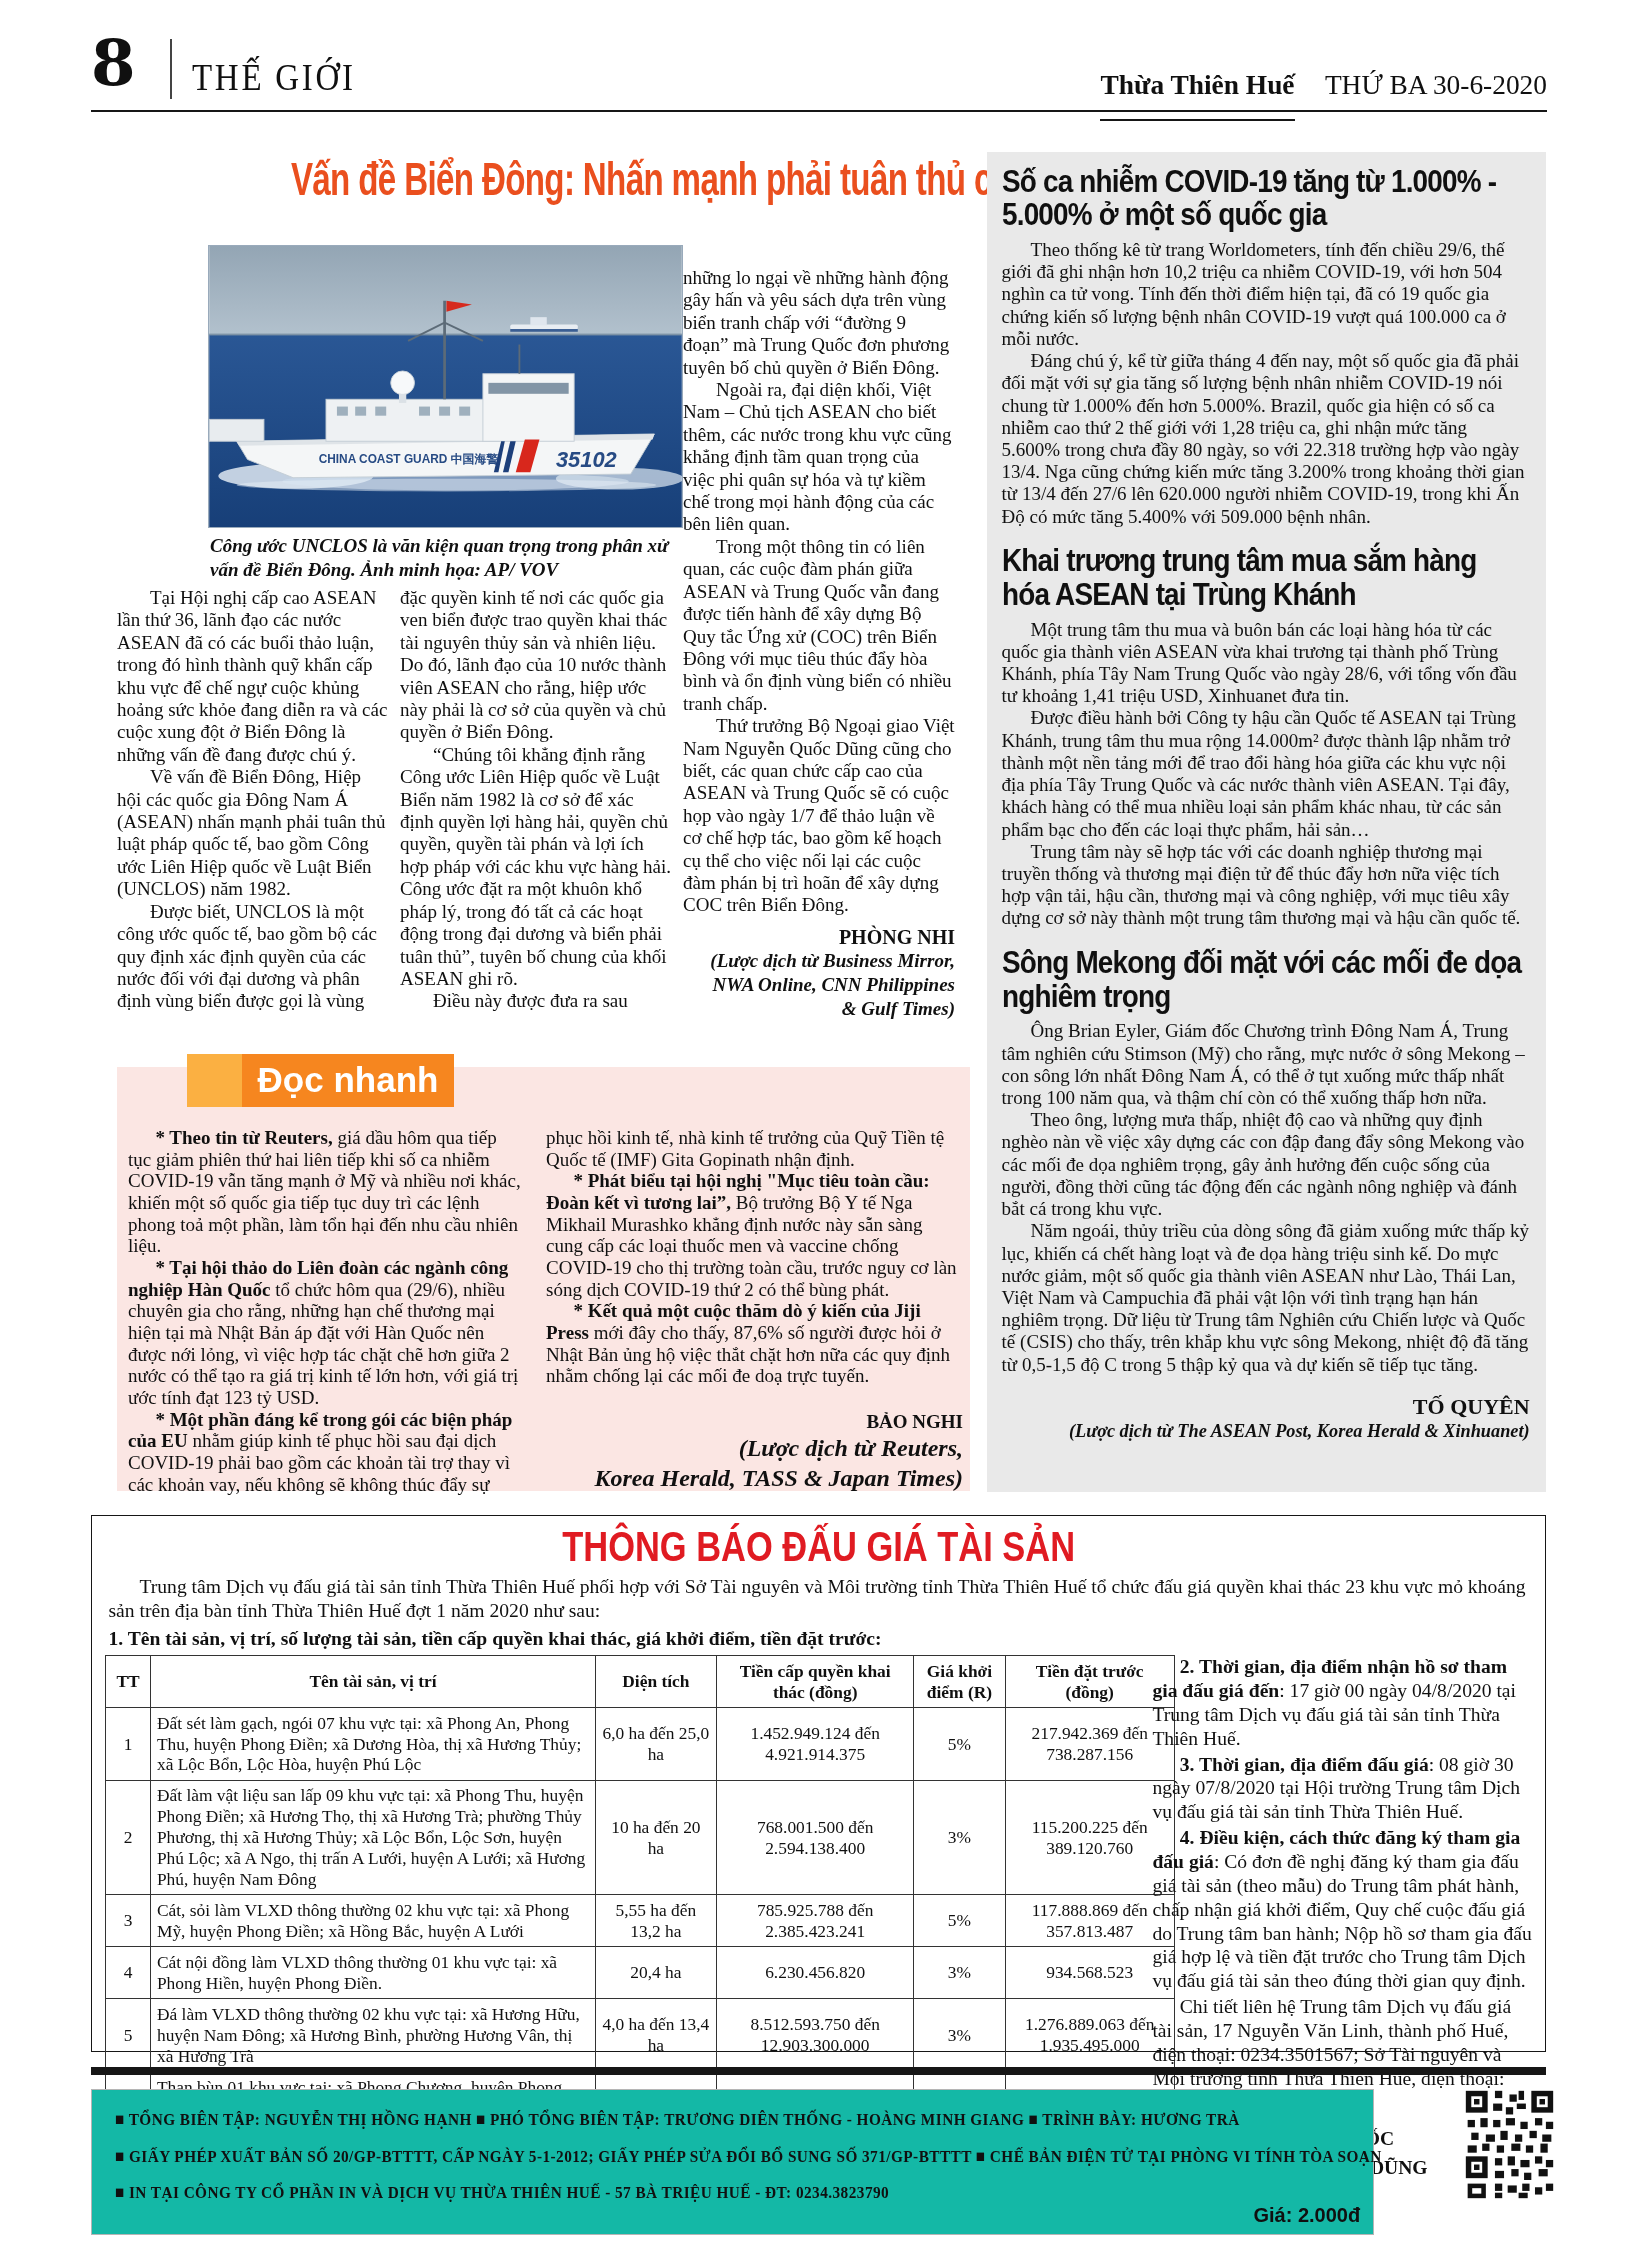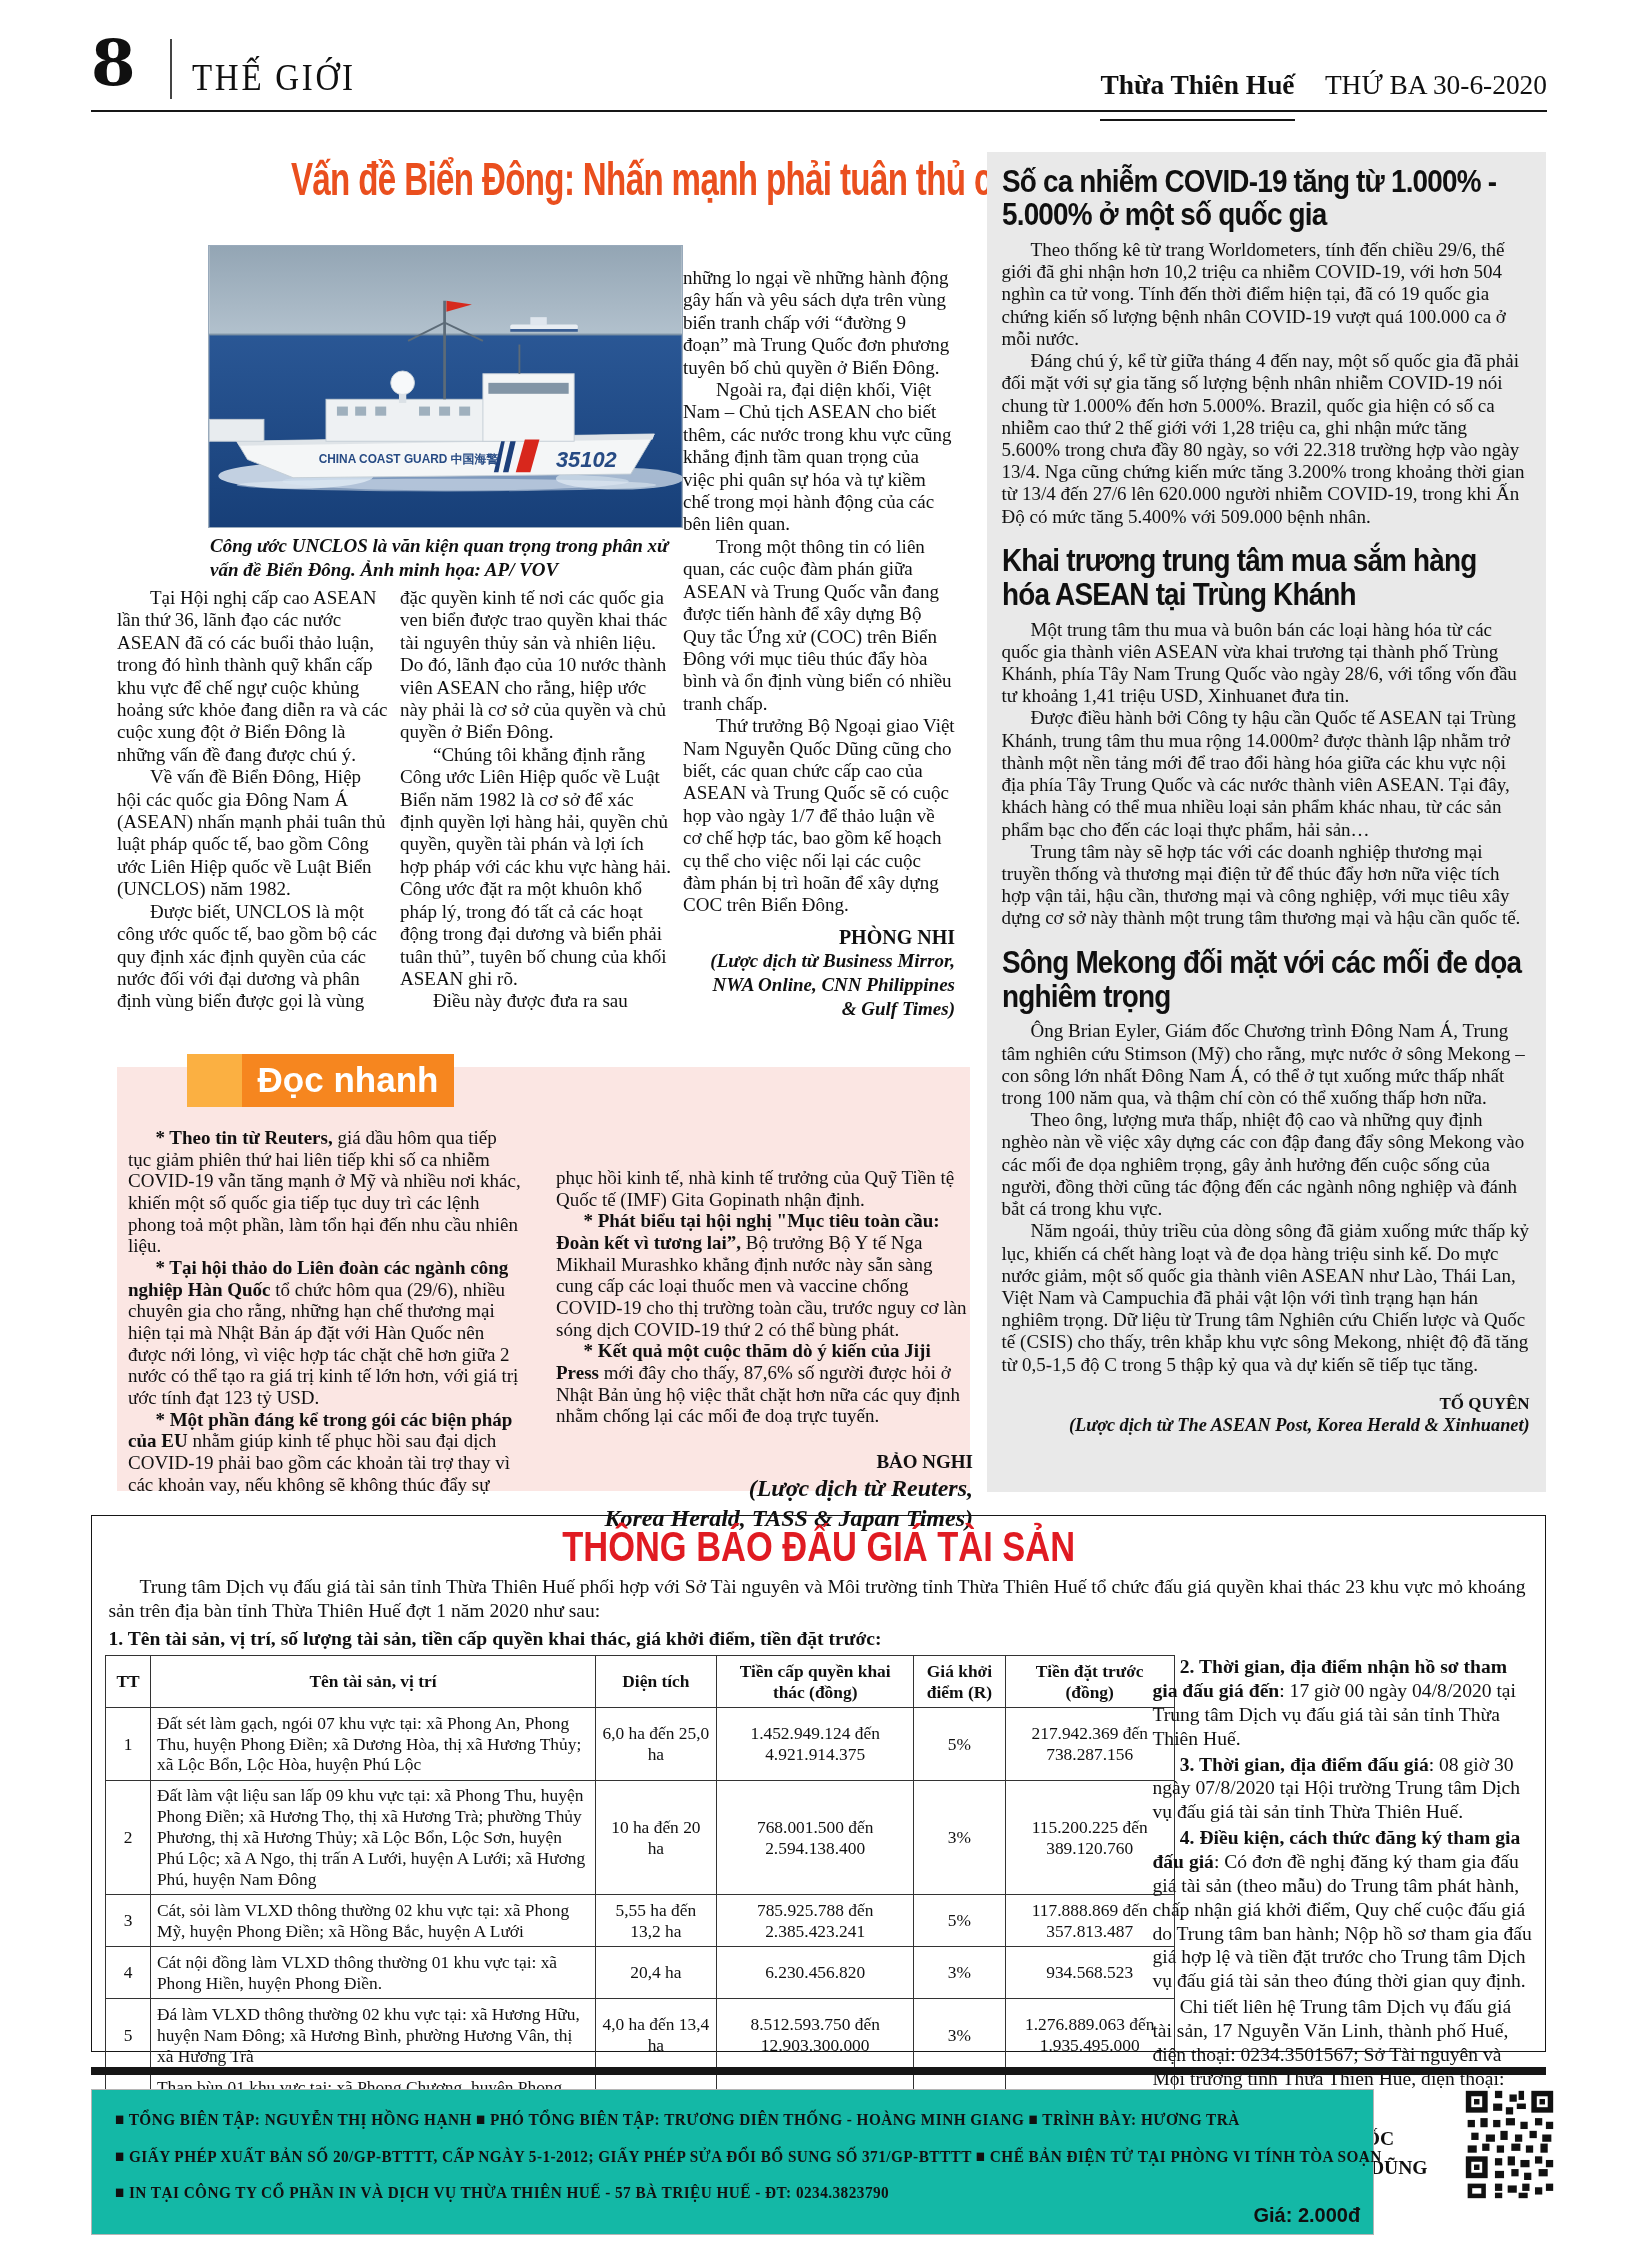--- a/index.html
+++ b/index.html
@@ -36,31 +36,31 @@
   
   .dn{position:absolute;left:117px;top:1067px;width:853px;height:424px;background:#fbe6e3;}
   .dn-bar{position:absolute;left:70px;top:-12.8px;height:53px;display:flex;}
   .dn-bar-light{width:55px;background:#fbb042;}
   .dn-bar-dark{width:212px;background:#f6861f;color:#fff;font-family:"Liberation Sans",sans-serif;
       font-weight:bold;font-size:35px;text-align:center;line-height:51px;}
   .dn-col{position:absolute;top:60px;font-size:19px;line-height:1.14;}
   .dn-col p{margin:0;text-indent:27.4px;}
   .dn-col p.cont{text-indent:0;}
   .dn-left{left:11px;width:395px;}
-  .dn-right{left:439px;width:417px;margin-top:40px;}
+  .dn-right{left:429px;width:417px;}
   .dn .byline{font-size:19px;margin-top:24px;}
   .dn .src{font-size:24px;}
 
   
   .rail{position:absolute;left:987px;top:152px;width:559px;height:1340px;background:#e9e9e9;overflow:hidden;}
   .rail-article{padding:12.8px 16.4px 3.7px 14.6px;}
   .rail-title{font-family:"Liberation Sans",sans-serif;font-weight:bold;font-size:31px;line-height:1.08;
       letter-spacing:-0.9px;transform:scaleX(.9);transform-origin:top left;width:111%;margin-bottom:7.3px;}
   .rail-article p{margin:0;font-size:19px;line-height:1.17;text-indent:29px;}
-  .rail .byline{font-size:17px;margin-top:18.3px;}
+  .rail .byline{font-size:22px;margin-top:18.3px;}
   .rail .src{font-size:18.3px;}
 
   
   .auction{position:absolute;left:91px;top:1515px;width:1455px;height:537px;border:1.8px solid #161616;
       box-sizing:border-box;padding:7.3px 12.8px;}
   .auc-title{text-align:center;white-space:nowrap;}
   .auc-title span{display:inline-block;transform:scaleX(.82);transform-origin:center;
       font-family:"Liberation Sans",sans-serif;font-weight:bold;font-size:42px;color:#e01b22;}
   .auc-intro{font-size:19.6px;line-height:1.25;text-indent:31px;margin:3.7px 5.5px 0 3.7px;}
   .auc-h1{font-weight:bold;font-size:19.6px;margin:3.7px 0 5.5px 3.7px;}

